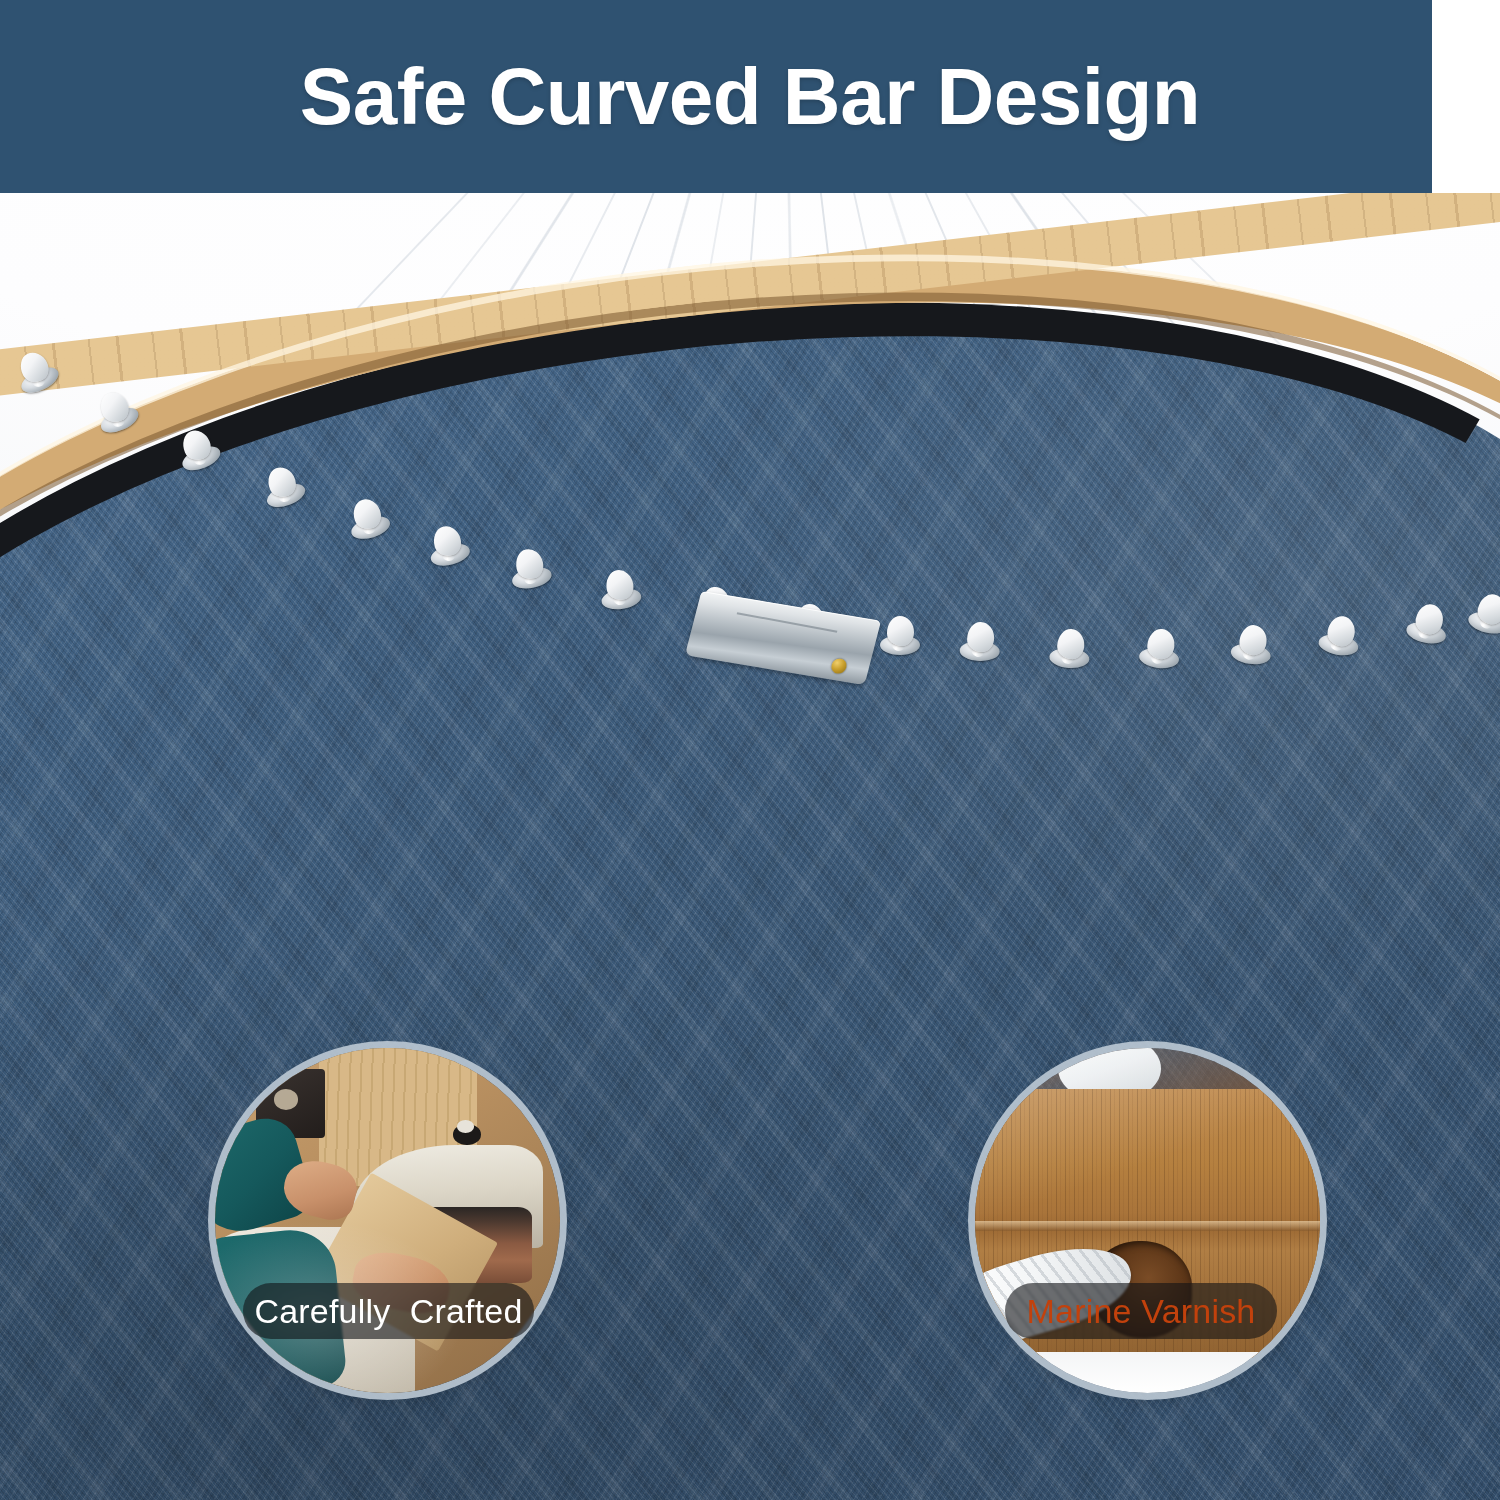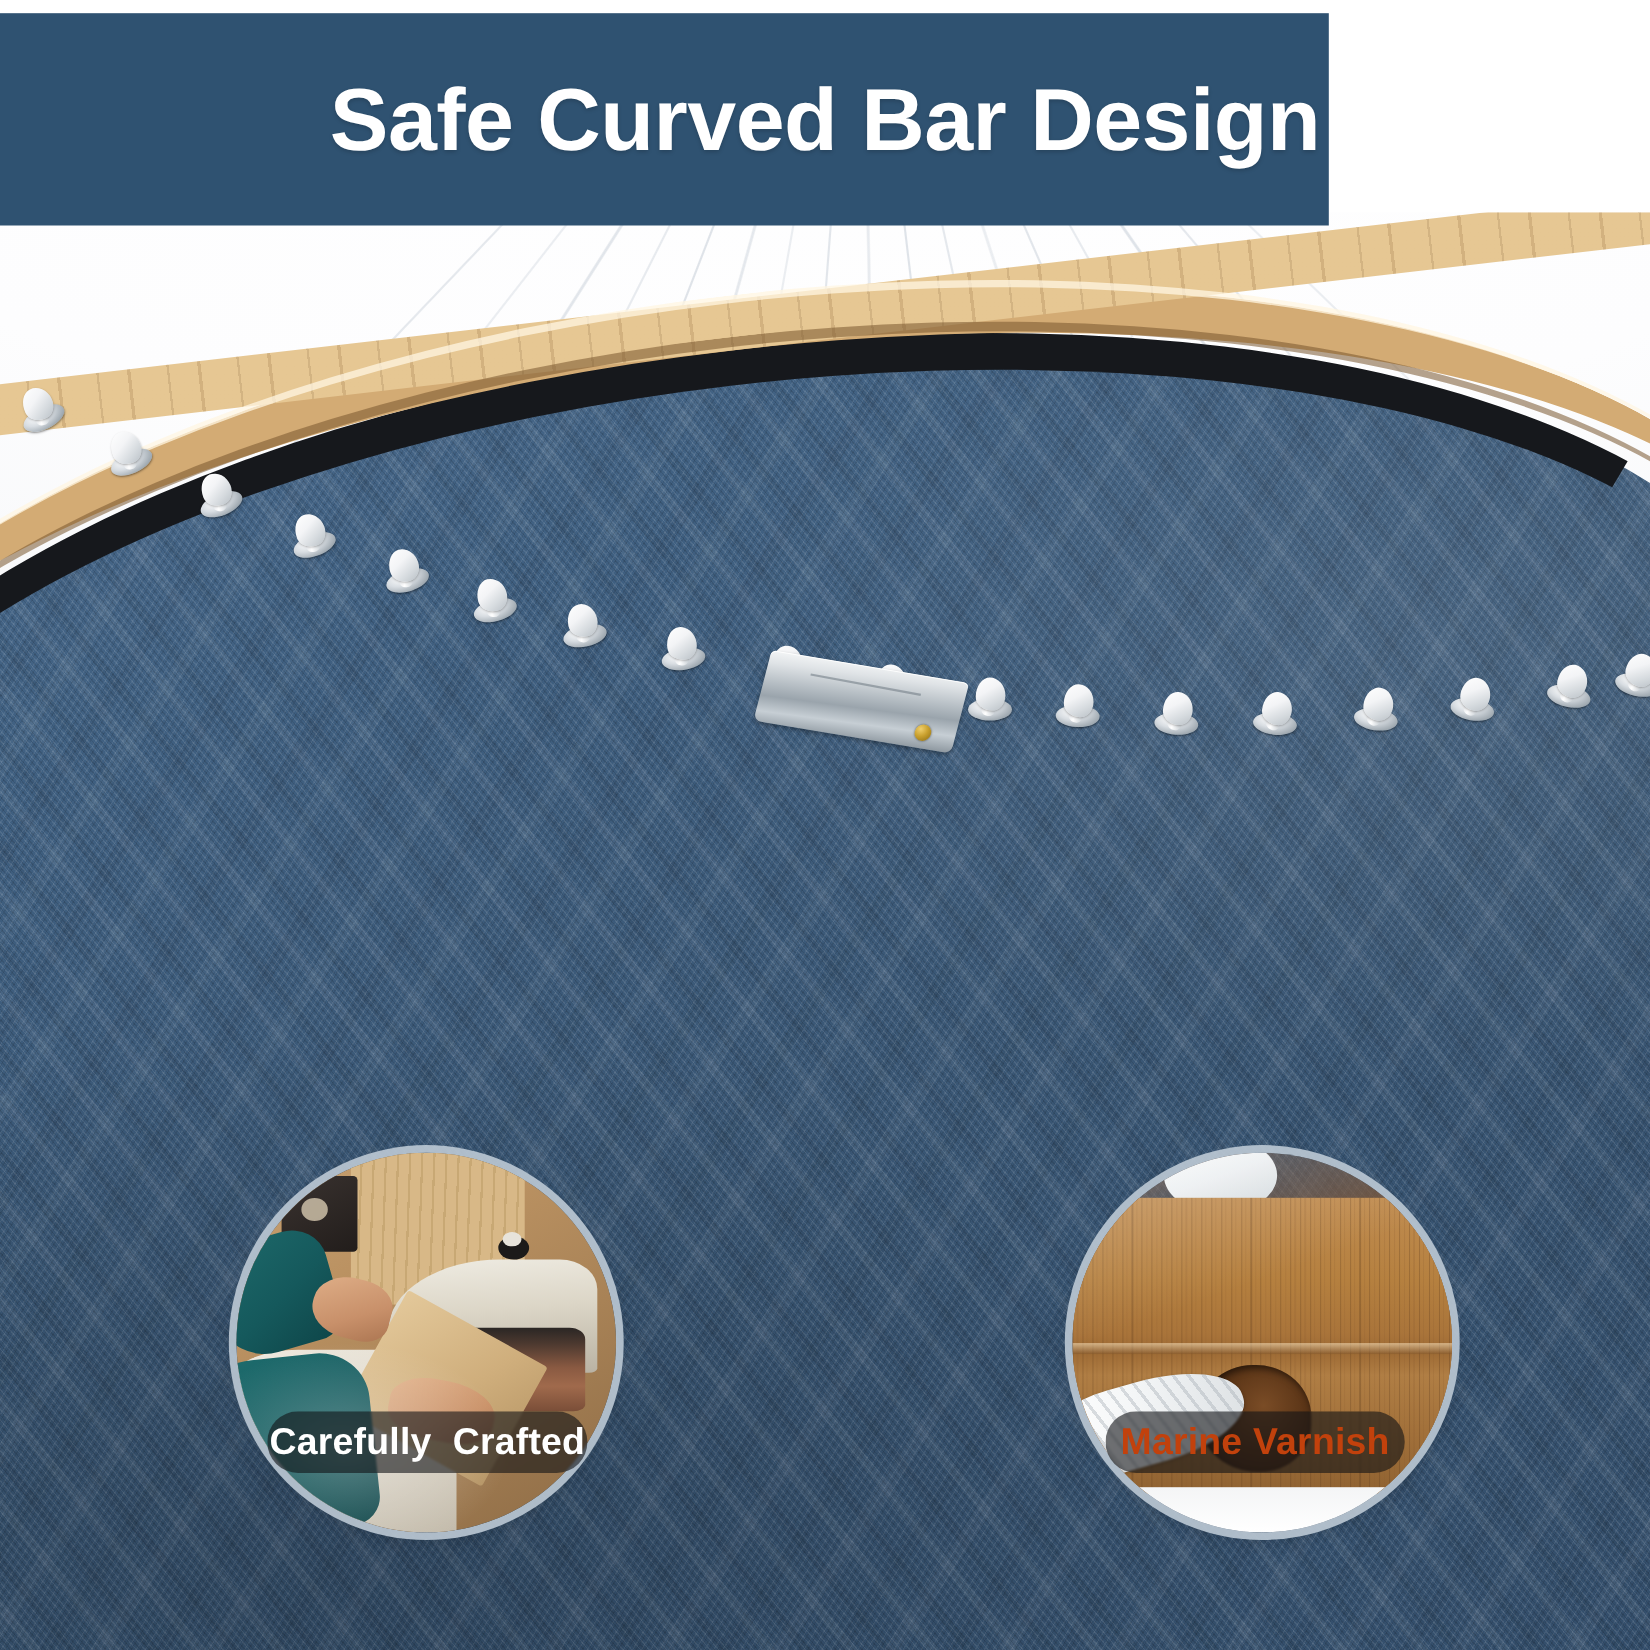--- a/index.html
+++ b/index.html
@@ -7,21 +7,21 @@
 
   #stage{
     position:relative;
     width:1500px;height:1500px;
     overflow:hidden;
     background:#ffffff;
   }
 
   
   #header-band{
-    position:absolute;left:0;top:12px;width:1208px;height:193px;
+    position:absolute;left:0;top:0;width:1432px;height:193px;
     background:#2f5271;
     z-index:40;
   }
   #header-title{
     position:absolute;left:0;top:0;width:1500px;height:193px;
     display:flex;align-items:center;justify-content:center;
     color:#ffffff;
     font-size:80px;
     font-weight:bold;
     letter-spacing:-0.5px;
@@ -326,21 +326,21 @@
      background:linear-gradient(160deg, rgba(255,255,255,0.22) 0%, rgba(255,255,255,0) 38%);}
 
   
   .pill{
     position:absolute;z-index:34;
     display:flex;align-items:center;justify-content:center;
     background:rgba(16,18,22,0.60);
     border-radius:999px;
     color:#ffffff;
     font-size:34px;
-    font-weight:bold;
+    font-weight:normal;
     letter-spacing:0.2px;
     white-space:pre;
     backdrop-filter:blur(1px);
   }
   #pill-left{left:243px;top:1283px;width:291px;height:56px;}
   #pill-right{left:1005px;top:1283px;width:272px;height:56px;}
 </style>
 </head>
 <body>
 

